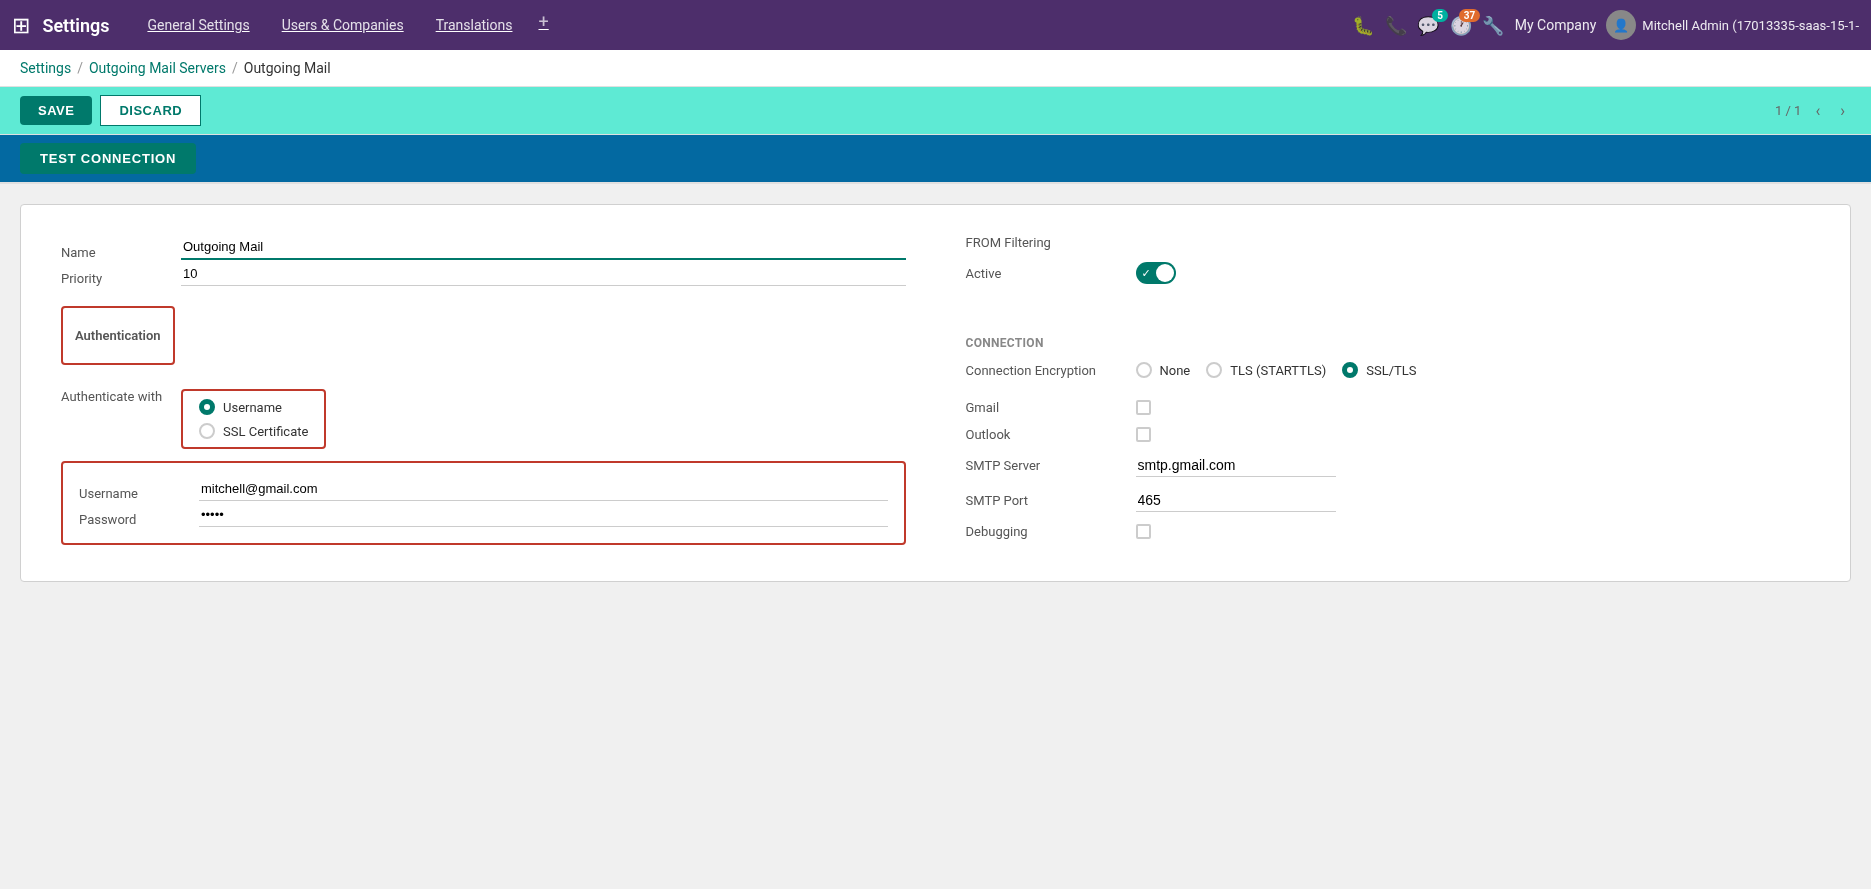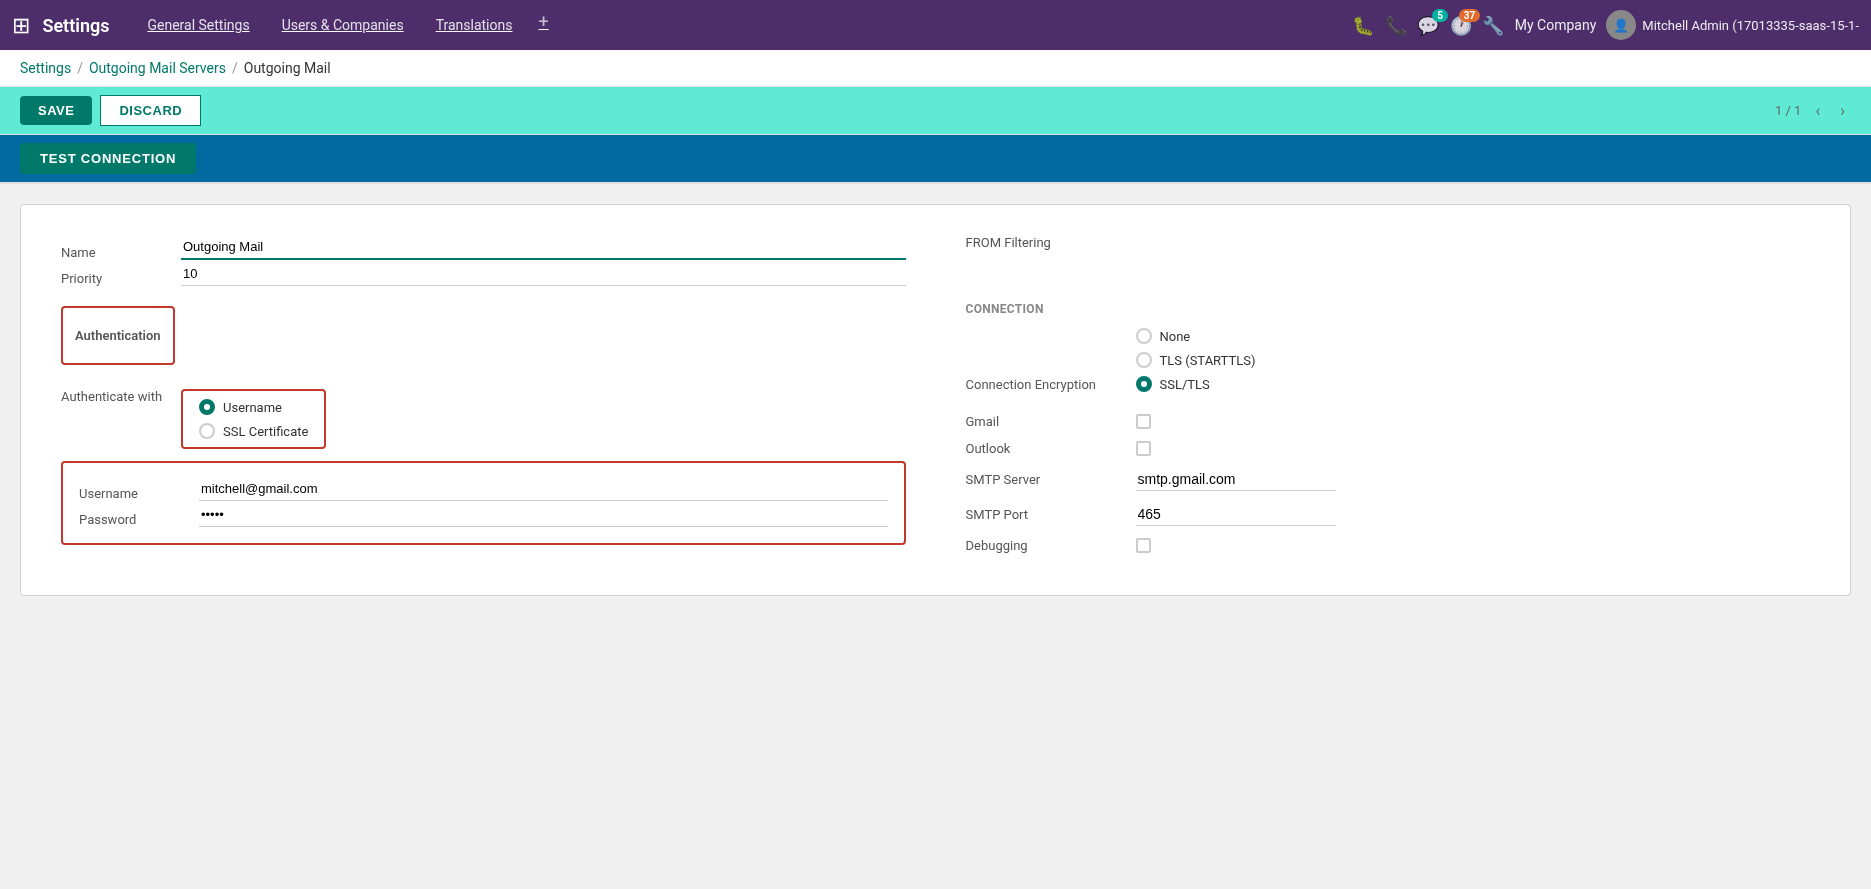--- a/index.html
+++ b/index.html
@@ -269,22 +269,22 @@
       font-size: 13px;
       color: #555;
       flex-shrink: 0;
     }
 
     .connection-section {
       margin-top: 20px;
     }
     .conn-radio-group {
       display: flex;
-      flex-direction: column;
-      gap: 8px;
+      flex-direction: row;
+      gap: 16px;
       margin-left: 0;
     }
     .smtp-input {
       border: none;
       border-bottom: 1px solid #ccc;
       font-size: 14px;
       padding: 3px 2px;
       outline: none;
       background: transparent;
       width: 200px;
@@ -400,20 +400,27 @@
         </div>
 
       </div>
 
       <div class="form-right">
 
         <div class="right-field-row">
           <span class="right-field-label">FROM Filtering</span>
         </div>
 
+        <div class="right-field-row">
+          <span class="right-field-label">Active</span>
+          <div class="toggle">
+            <span class="toggle-check">✓</span>
+            <div class="toggle-knob"></div>
+          </div>
+        </div>
 
         <div style="height: 20px;"></div>
 
         <div class="connection-section">
           <div class="section-title">Connection</div>
 
           <div class="right-field-row" style="align-items: flex-end;">
             <span class="right-field-label">Connection Encryption</span>
             <div class="conn-radio-group">
               <div class="radio-item">

